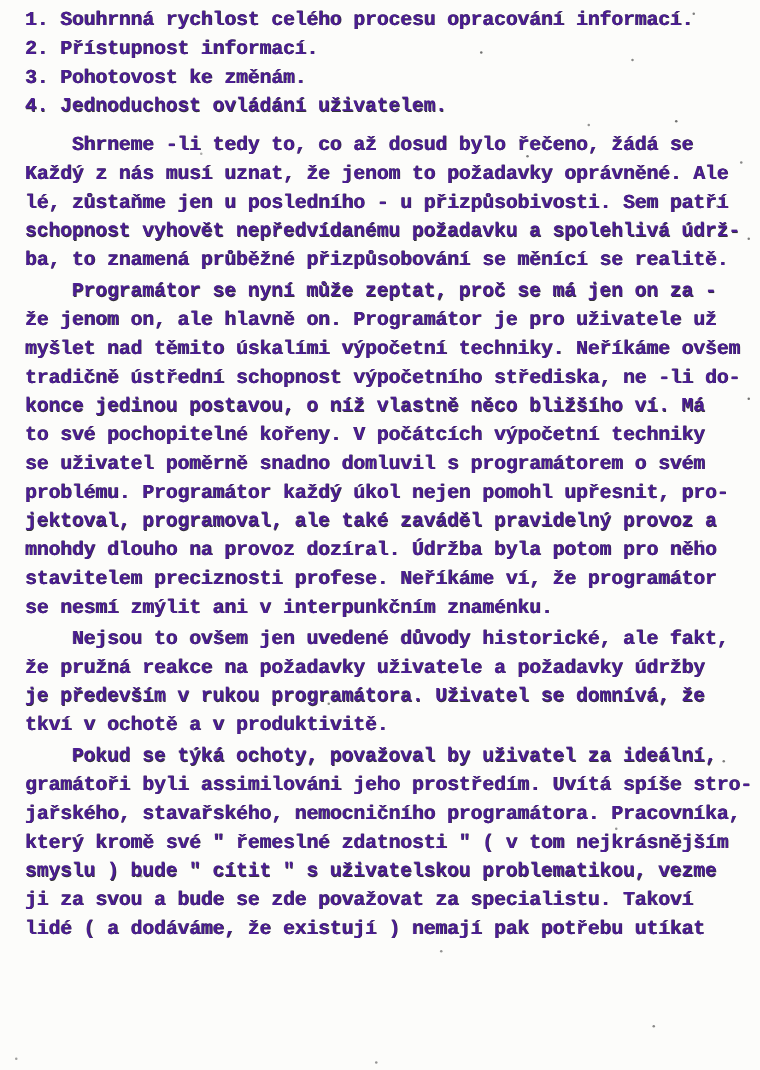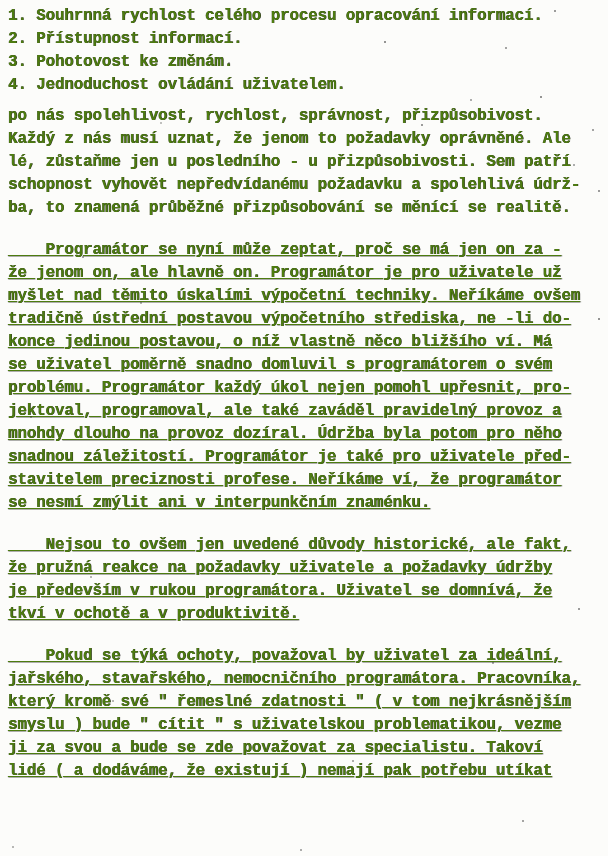--- a/index.html
+++ b/index.html
@@ -10,41 +10,40 @@
     width: 608px;
     height: 856px;
     background: #fcfcfa;
     overflow: hidden;
   }
   .page {
     position: relative;
     width: 564px;
     height: 856px;
     box-sizing: border-box;
-    padding: 5px 0 0 8px;
+    padding: 5px 0 0 20px;
     font-family: "Liberation Mono", "DejaVu Sans Mono", monospace;
     font-weight: 700;
     font-size: 15.8px;
-    color: #4d7c0f;
+    color: #4c1d95;
     filter: blur(0.25px);
   }
   .line {
     white-space: pre;
     line-height: 23px;
     height: 23px;
     letter-spacing: -0.1px;
     text-shadow: 0.45px 0.35px 0.5px rgba(15,15,15,0.85),
                  -0.25px 0.1px 0.4px rgba(25,25,25,0.5);
   }
   .list {
     margin-bottom: 8px;
   }
   .para-gap {
-    margin-top: 19px;
-    text-decoration: underline;
+    margin-top: 2px;
   }
   
   .noise {
     position: absolute;
     top: 0; left: 0;
     width: 2px; height: 2px;
     background: transparent;
     border-radius: 50%;
     box-shadow:
       554px 10px 0 0 rgba(20,20,20,0.55),
@@ -81,50 +80,51 @@
   <div class="noise"></div>
 
   <div class="list">
     <div class="line">1. Souhrnná rychlost celého procesu opracování informací.</div>
     <div class="line">2. Přístupnost informací.</div>
     <div class="line">3. Pohotovost ke změnám.</div>
     <div class="line">4. Jednoduchost ovládání uživatelem.</div>
   </div>
 
   <div class="para">
-    <div class="line">po nás spolehlivost, rychlost, správnost, přizpůsobivost.</div>
+    <div class="line">    Shrneme -li tedy to, co až dosud bylo řečeno, žádá se</div>
     <div class="line">Každý z nás musí uznat, že jenom to požadavky oprávněné. Ale</div>
     <div class="line">lé, zůstaňme jen u posledního - u přizpůsobivosti. Sem patří</div>
     <div class="line">schopnost vyhovět nepředvídanému požadavku a spolehlivá údrž-</div>
     <div class="line">ba, to znamená průběžné přizpůsobování se měnící se realitě.</div>
   </div>
 
   <div class="para para-gap">
     <div class="line">    Programátor se nyní může zeptat, proč se má jen on za -</div>
     <div class="line">že jenom on, ale hlavně on. Programátor je pro uživatele už</div>
     <div class="line">myšlet nad těmito úskalími výpočetní techniky. Neříkáme ovšem</div>
-    <div class="line">tradičně ústřední postavou výpočetního střediska, ne -li do-</div>
+    <div class="line">tradičně ústřední schopnost výpočetního střediska, ne -li do-</div>
     <div class="line">konce jedinou postavou, o níž vlastně něco bližšího ví. Má</div>
+    <div class="line">to své pochopitelné kořeny. V počátcích výpočetní techniky</div>
     <div class="line">se uživatel poměrně snadno domluvil s programátorem o svém</div>
     <div class="line">problému. Programátor každý úkol nejen pomohl upřesnit, pro-</div>
     <div class="line">jektoval, programoval, ale také zaváděl pravidelný provoz a</div>
     <div class="line">mnohdy dlouho na provoz dozíral. Údržba byla potom pro něho</div>
-    <div class="line">snadnou záležitostí. Programátor je také pro uživatele před-</div>
     <div class="line">stavitelem preciznosti profese. Neříkáme ví, že programátor</div>
     <div class="line">se nesmí zmýlit ani v interpunkčním znaménku.</div>
   </div>
 
   <div class="para para-gap">
     <div class="line">    Nejsou to ovšem jen uvedené důvody historické, ale fakt,</div>
     <div class="line">že pružná reakce na požadavky uživatele a požadavky údržby</div>
     <div class="line">je především v rukou programátora. Uživatel se domnívá, že</div>
     <div class="line">tkví v ochotě a v produktivitě.</div>
   </div>
 
   <div class="para para-gap">
     <div class="line">    Pokud se týká ochoty, považoval by uživatel za ideální,</div>
+    <div class="line">gramátoři byli assimilováni jeho prostředím. Uvítá spíše stro-</div>
     <div class="line">jařského, stavařského, nemocničního programátora. Pracovníka,</div>
     <div class="line">který kromě své " řemeslné zdatnosti " ( v tom nejkrásnějším</div>
     <div class="line">smyslu ) bude " cítit " s uživatelskou problematikou, vezme</div>
     <div class="line">ji za svou a bude se zde považovat za specialistu. Takoví</div>
     <div class="line">lidé ( a dodáváme, že existují ) nemají pak potřebu utíkat</div>
   </div>
 </div>
 
 </body></html>

